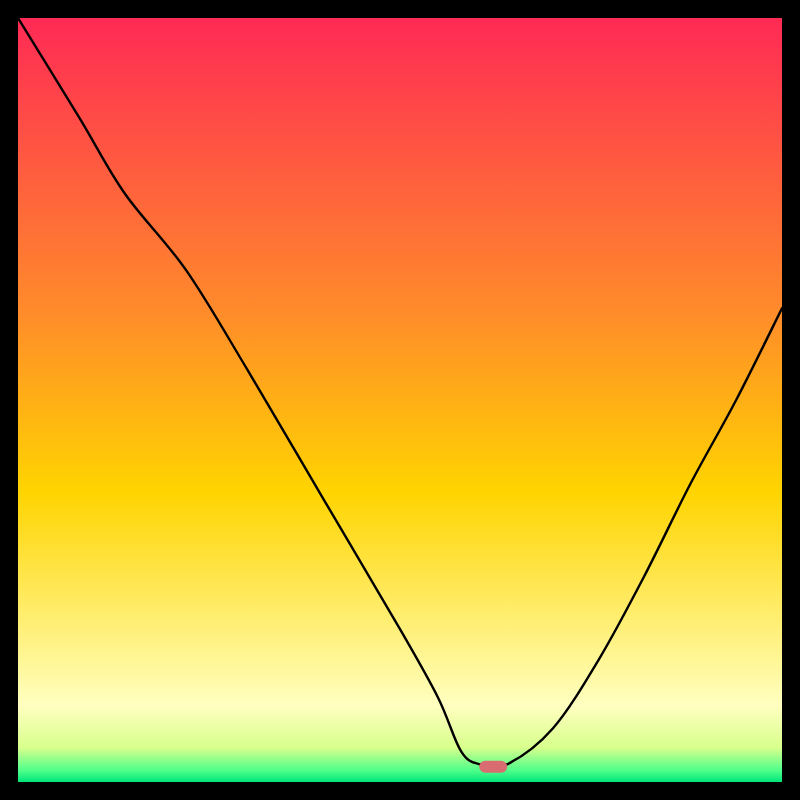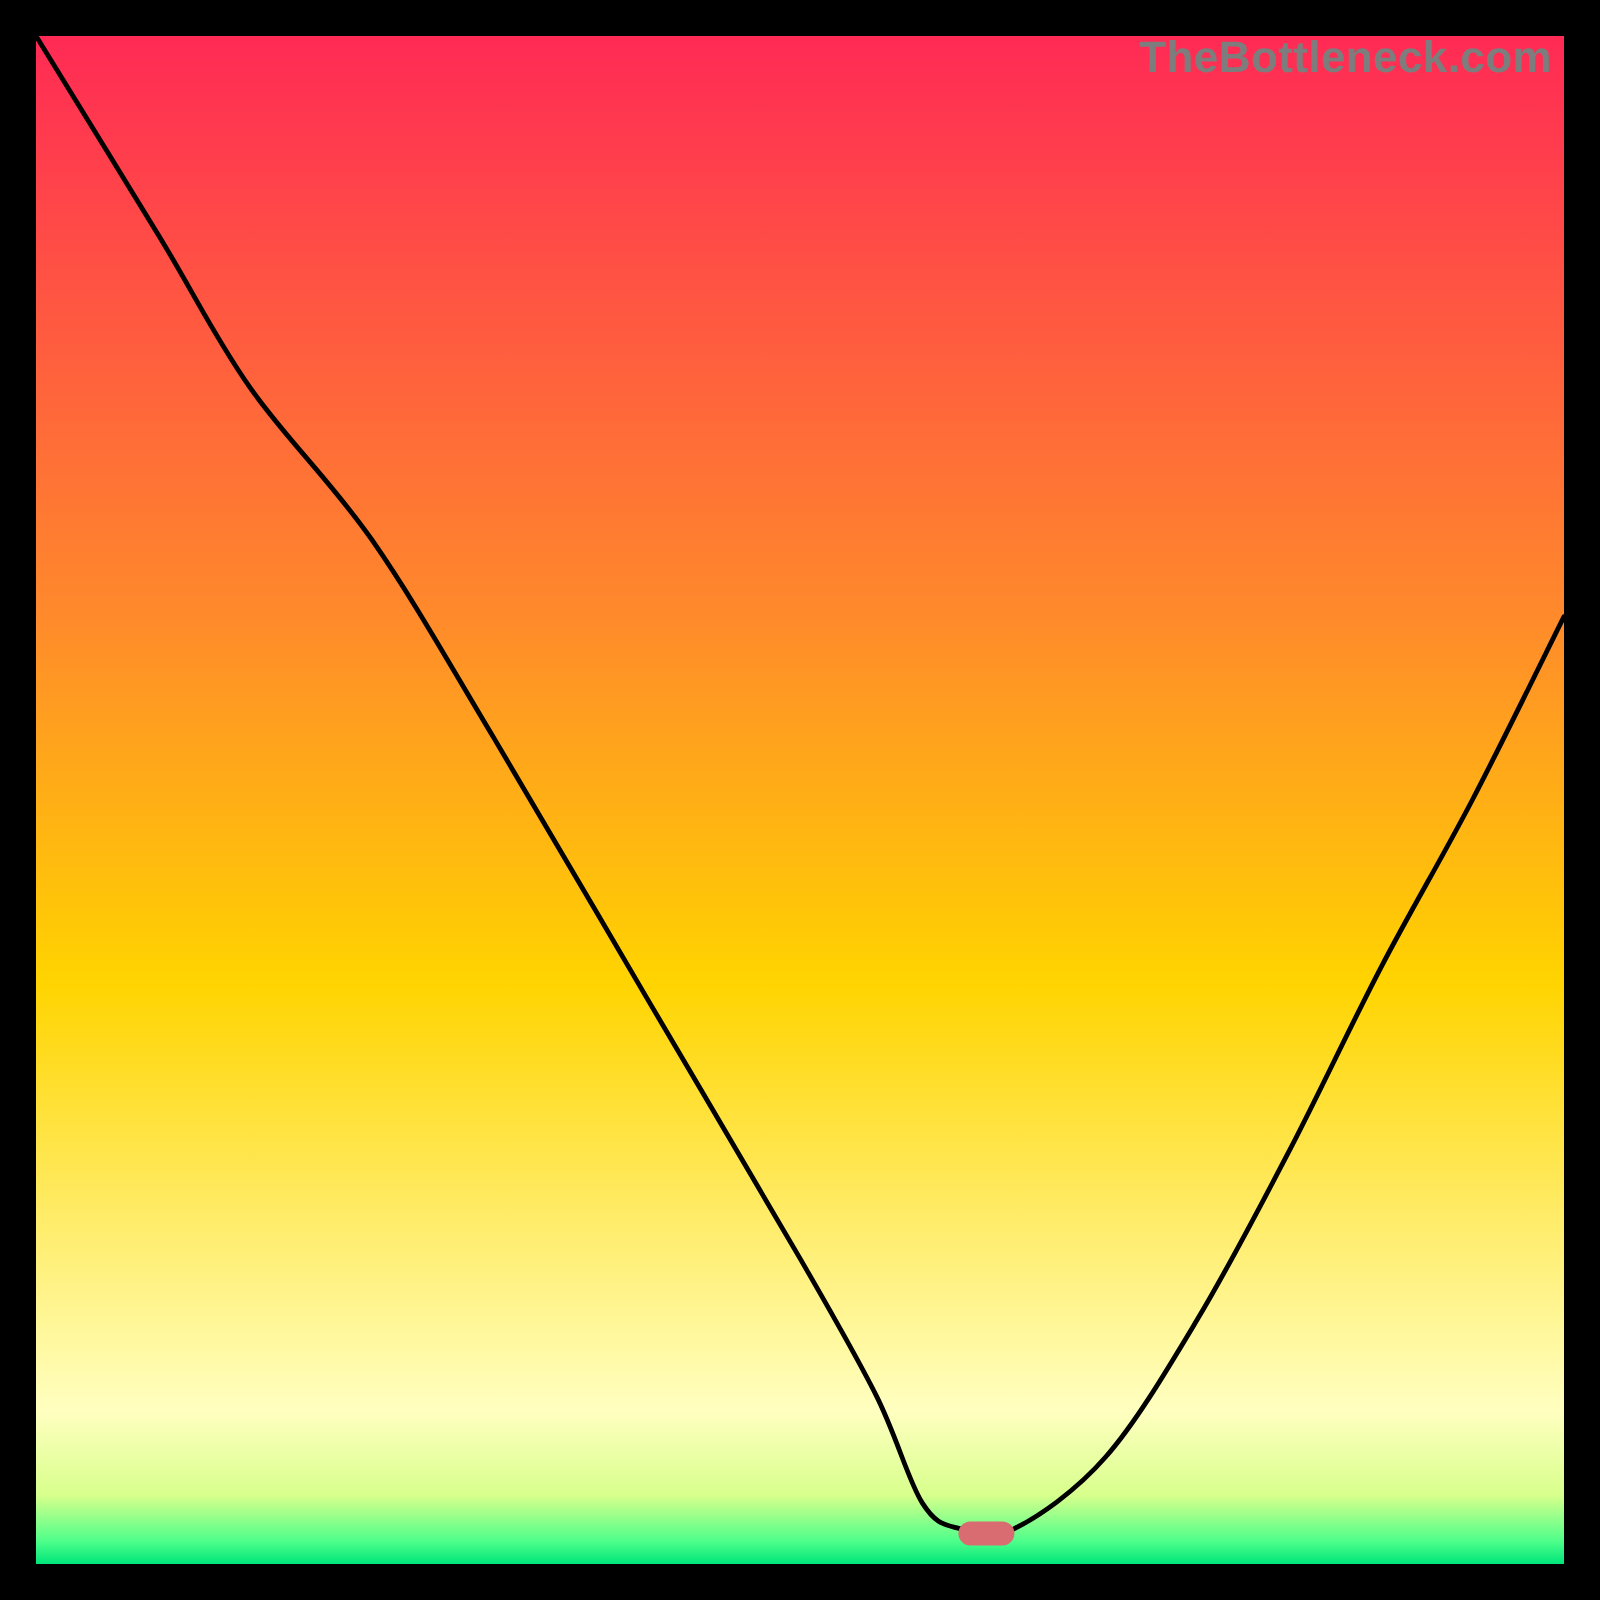--- a/index.html
+++ b/index.html
@@ -51,15 +51,14 @@
             <stop offset="90%" stop-color="#ffffc0"></stop>
             <stop offset="95.5%" stop-color="#d8ff8c"></stop>
             <stop offset="98.5%" stop-color="#4eff8a"></stop>
             <stop offset="100%" stop-color="#00e57a"></stop>
           </linearGradient>
       </defs>
       <rect id="bg-rect" x="0" y="0" width="764" height="764" fill="url(#bg-grad)"></rect>
       <path id="curve-path" fill="none" stroke="#000" stroke-width="2.4" stroke-linecap="round" stroke-linejoin="round" d="M 0 0 C 10.186666666666667 16.55333333333334 43.29333333333334 70.03333333333337 61.120000000000005 99.32000000000005 C 78.94666666666667 128.6066666666667 89.13333333333334 150.2533333333334 106.96000000000001 175.72000000000003 C 124.78666666666668 201.18666666666667 147.70666666666668 222.8333333333333 168.08 252.11999999999995 C 188.45333333333335 281.40666666666664 206.27999999999997 313.24 229.2 351.44 C 252.12 389.64 280.1333333333333 438.02666666666664 305.6 481.32 C 331.0666666666667 524.6133333333333 362.9 578.0933333333334 382 611.2 C 401.1 644.3066666666667 410.0133333333334 659.5866666666667 420.20000000000005 679.96 C 430.3866666666667 700.3333333333334 436.1166666666666 722.3620000000001 443.11999999999995 733.44 C 450.1233333333333 744.518 454.5799999999999 744.2633333333333 462.21999999999997 746.428 C 469.86 748.5926666666667 476.86333333333334 752.4126666666666 488.96000000000004 746.428 C 501.05666666666673 740.4433333333334 519.52 727.9646666666666 534.8 710.52 C 550.0799999999999 693.0753333333333 565.36 667.2266666666667 580.64 641.76 C 595.92 616.2933333333333 611.2 587.0066666666667 626.48 557.72 C 641.76 528.4333333333334 657.0400000000001 495.32666666666665 672.32 466.03999999999996 C 687.6 436.7533333333333 702.88 411.28666666666663 718.16 382 C 733.4399999999999 352.71333333333337 756.36 305.6 764 290.32"></path>
       <rect id="marker-rect" rx="6" ry="6" fill="#d86c70" x="461.20799999999997" y="742.72" width="28" height="12"></rect>
     </svg>
-    <div class="watermark">TheBottleneck.com</div>
   </div>
 </div>
 
 </body></html>

